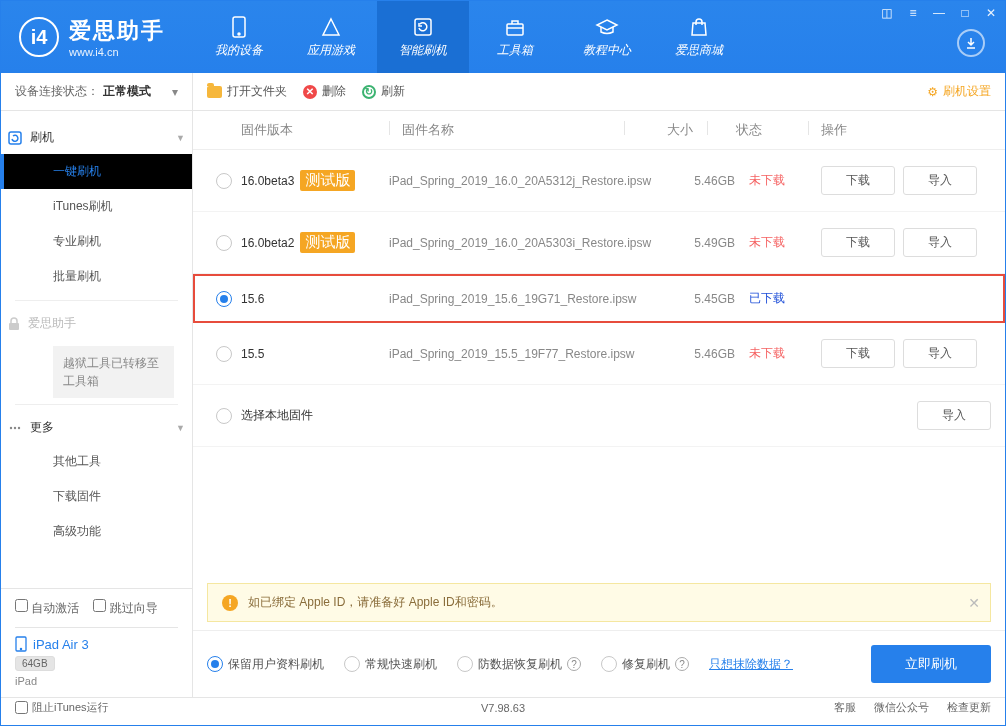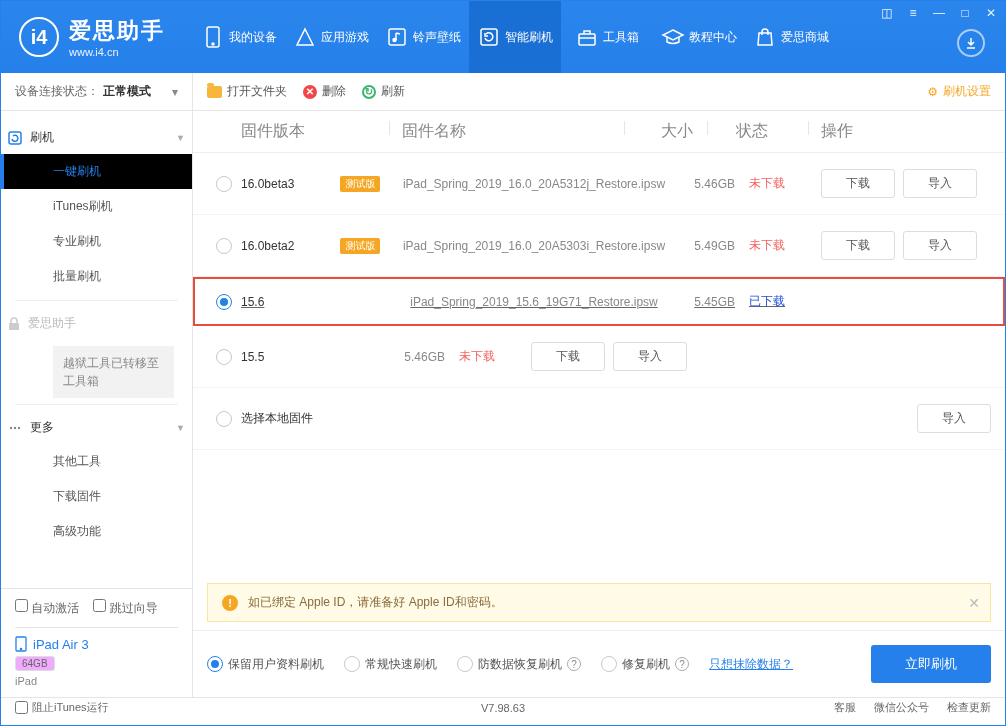--- a/index.html
+++ b/index.html
@@ -6,21 +6,21 @@
 body { width: 1006px; height: 726px; background: #fff; overflow: hidden; border: 1px solid #2680eb; }
 
 .header { height: 72px; background: linear-gradient(to bottom, #2a85ec, #2680eb); display: flex; align-items: center; color: #fff; position: relative; }
 .logo-area { display: flex; align-items: center; padding: 0 18px; gap: 10px; }
 .logo-circle { width: 40px; height: 40px; border: 2px solid #fff; border-radius: 50%; display: flex; align-items: center; justify-content: center; font-weight: bold; font-size: 20px; }
 .logo-text { display: flex; flex-direction: column; }
 .logo-title { font-size: 22px; font-weight: bold; letter-spacing: 2px; }
 .logo-sub { font-size: 11px; opacity: 0.9; }
 
 .nav-tabs { display: flex; height: 100%; margin-left: 10px; }
-.nav-tab { width: 92px; display: flex; align-items: center; justify-content: center; gap: 4px; font-size: 12px; cursor: pointer; }
+.nav-tab { width: 92px; display: flex; flex-direction: column; align-items: center; justify-content: center; gap: 4px; font-size: 12px; cursor: pointer; font-style: italic; }
 .nav-tab.active { background: #1a6fd4; }
 .nav-icon { width: 24px; height: 22px; display: flex; align-items: center; justify-content: center; }
 
 .window-controls { position: absolute; top: 4px; right: 6px; display: flex; gap: 10px; font-size: 12px; }
 .wc-btn { width: 16px; height: 16px; display: flex; align-items: center; justify-content: center; cursor: pointer; opacity: 0.9; }
 .download-circle { position: absolute; right: 20px; top: 28px; width: 28px; height: 28px; border: 2px solid rgba(255,255,255,0.6); border-radius: 50%; display: flex; align-items: center; justify-content: center; cursor: pointer; }
 
 .body-area { display: flex; height: calc(100% - 72px - 28px); }
 
 .sidebar { width: 192px; border-right: 1px solid #e5e5e5; display: flex; flex-direction: column; font-size: 12px; color: #555; }
@@ -34,51 +34,51 @@
 .side-header .chev { margin-left: auto; color: #aaa; font-size: 9px; }
 .side-item { padding: 9px 18px 9px 52px; cursor: pointer; color: #555; }
 .side-item.active { background: #000000; color: #2680eb; border-left: 3px solid #2680eb; padding-left: 49px; }
 .side-note { margin: 6px 18px 6px 52px; background: #f2f2f2; padding: 8px 10px; color: #888; font-size: 12px; line-height: 1.5; }
 .side-divider { border-top: 1px solid #eee; margin: 6px 14px; }
 
 .side-bottom { margin-top: auto; border-top: 1px solid #e5e5e5; padding: 10px 14px; font-size: 12px; }
 .checkbox-row { display: flex; align-items: center; gap: 14px; color: #666; margin-bottom: 10px; }
 .device-info { padding-top: 8px; border-top: 1px solid #e5e5e5; }
 .device-name { color: #2680eb; font-size: 13px; display: flex; align-items: center; gap: 6px; }
-.device-badge { display: inline-block; background: #f0abfc; border: 1px solid #ddd; border-radius: 3px; padding: 1px 6px; font-size: 10px; color: #666; margin-top: 4px; }
+.device-badge { display: inline-block; background: #e5e5e5; border: 1px solid #ddd; border-radius: 3px; padding: 1px 6px; font-size: 10px; color: #666; margin-top: 4px; }
 .device-type { color: #888; font-size: 11px; margin-top: 4px; }
 
 .main { flex: 1; display: flex; flex-direction: column; }
 .toolbar { height: 38px; border-bottom: 1px solid #e5e5e5; display: flex; align-items: center; padding: 0 14px; gap: 16px; font-size: 12px; color: #555; }
 .tb-item { display: flex; align-items: center; gap: 5px; cursor: pointer; }
 .tb-folder { width: 15px; height: 12px; background: #f6b73c; border-radius: 2px; position: relative; }
 .tb-folder::before { content: ""; position: absolute; top: -3px; left: 0; width: 7px; height: 3px; background: #f6b73c; border-radius: 2px 2px 0 0; }
 .circle-icon { width: 14px; height: 14px; border-radius: 50%; display: flex; align-items: center; justify-content: center; color: #fff; font-size: 10px; font-weight: bold; }
 .ci-red { background: #f04848; }
 .ci-green { border: 2px solid #3cb371; color: #3cb371; background: transparent; }
 .tb-right { margin-left: auto; display: flex; align-items: center; gap: 5px; color: #f5a623; }
 .gear { color: #f5a623; }
 
-.table-header { display: flex; padding: 10px 14px 10px 48px; border-bottom: 1px solid #eee; font-size: 16px; color: #888; }
+.table-header { display: flex; padding: 10px 14px 10px 48px; border-bottom: 1px solid #eee; font-size: 13px; color: #888; }
 .col-version { width: 148px; }
 .col-name { flex: 1; }
 .col-size { width: 70px; text-align: right; padding-right: 14px; }
 .col-status { width: 72px; margin-left: 16px; }
 .col-actions { width: 170px; }
 .col-divider { width: 1px; height: 14px; background: #e5e5e5; margin-right: 12px; }
 
 .fw-row { display: flex; align-items: center; padding: 16px 14px 16px 14px; border-bottom: 1px solid #f3f3f3; font-size: 12px; color: #666; }
-.fw-row.highlighted { border: 2px solid #e74c3c; padding: 14px 12px; text-decoration: underline; }
+.fw-row.highlighted { border: 2px solid #e74c3c; padding: 14px 12px; }
 .fw-radio { width: 34px; display: flex; justify-content: center; }
 .radio { width: 16px; height: 16px; border: 1.5px solid #c8c8c8; border-radius: 50%; display: flex; align-items: center; justify-content: center; cursor: pointer; }
 .radio.selected { border-color: #2680eb; }
 .radio.selected::after { content: ""; width: 8px; height: 8px; background: #2680eb; border-radius: 50%; }
 .fw-version { width: 148px; display: flex; align-items: center; gap: 6px; color: #333; }
-.beta-tag { background: #f5a623; color: #fff; font-size: 10px; padding: 1px 5px; border-radius: 2px; margin-left: 40px; }
-.fw-name { flex: 1; color: #888; text-align: center; }
+.beta-tag { background: #f5a623; color: #fff; font-size: 15px; padding: 1px 5px; border-radius: 2px; }
+.fw-name { flex: 1; color: #888; }
 .fw-size { width: 70px; text-align: right; padding-right: 14px; color: #888; }
 .fw-status { width: 72px; }
 .fw-status.not { color: #f56262; }
 .fw-status.done { color: #1d4ed8; }
 .fw-actions { width: 170px; display: flex; gap: 8px; }
 .btn { border: 1px solid #ddd; background: #fff; padding: 5px 0; width: 74px; text-align: center; border-radius: 3px; cursor: pointer; font-size: 12px; color: #555; }
 
 .notice { margin: 0 14px; margin-top: auto; background: #fffbe6; border: 1px solid #f5e7a0; padding: 10px 14px; display: flex; align-items: center; gap: 10px; font-size: 12px; color: #8a6d3b; position: relative; }
 .notice-icon { width: 16px; height: 16px; background: #f5a623; border-radius: 50%; color: #fff; display: flex; align-items: center; justify-content: center; font-size: 11px; font-weight: bold; }
 .notice-close { position: absolute; right: 10px; color: #bbb; cursor: pointer; font-size: 14px; }
@@ -119,31 +119,20 @@
         </span>
       <span>我的设备</span>
     </div>
     <div class="nav-tab">
       <span class="nav-icon">
           <svg width="22" height="20" viewBox="0 0 22 20" fill="none" stroke="#fff" stroke-width="1.5">
             <path d="M11 2 L19 18 L3 18 Z"></path>
           </svg>
         </span>
       <span>应用游戏</span>
-    </div>
-    <div class="nav-tab">
-      <span class="nav-icon">
-          <svg width="20" height="20" viewBox="0 0 20 20" fill="none" stroke="#fff" stroke-width="1.5">
-            <rect x="2" y="2" width="16" height="16" rx="2"></rect>
-            <path d="M9 6 L9 13"></path>
-            <circle cx="7.5" cy="13" r="1.5" fill="#fff"></circle>
-            <path d="M9 6 L13 7"></path>
-          </svg>
-        </span>
-      <span>铃声壁纸</span>
     </div>
     <div class="nav-tab active">
       <span class="nav-icon">
           <svg width="20" height="20" viewBox="0 0 20 20" fill="none" stroke="#fff" stroke-width="1.5">
             <rect x="2" y="2" width="16" height="16" rx="2"></rect>
             <path d="M7 7 A4 4 0 1 1 6 11"></path>
             <path d="M6 6 L6 9 L9 9"></path>
           </svg>
         </span>
       <span>智能刷机</span>
@@ -324,20 +313,21 @@
     <div class="fw-name">iPad_Spring_2019_15.6_19G71_Restore.ipsw</div>
     <div class="fw-size">5.45GB</div>
     <div class="fw-status done">已下载</div>
     <div class="fw-actions"></div>
         </div>
         <div class="fw-row">
     <div class="fw-radio">
             <div class="radio "></div>
           </div>
     <div class="fw-version">15.5</div>
+    <div class="fw-name">iPad_Spring_2019_15.5_19F77_Restore.ipsw</div>
     <div class="fw-size">5.46GB</div>
     <div class="fw-status not">未下载</div>
     <div class="fw-actions">
             <div class="btn">下载</div>
      <div class="btn">导入</div>
           </div>
         </div>
       </div>
 
     <div class="fw-row">

